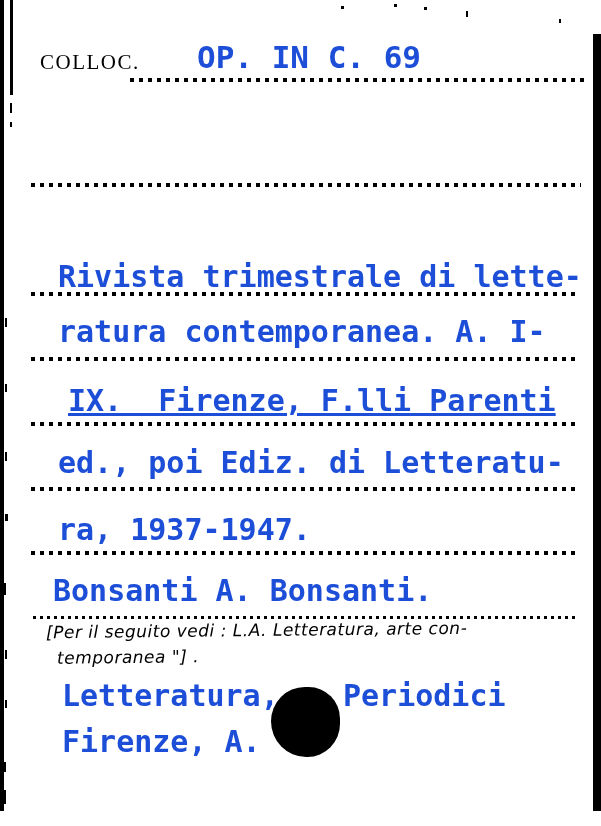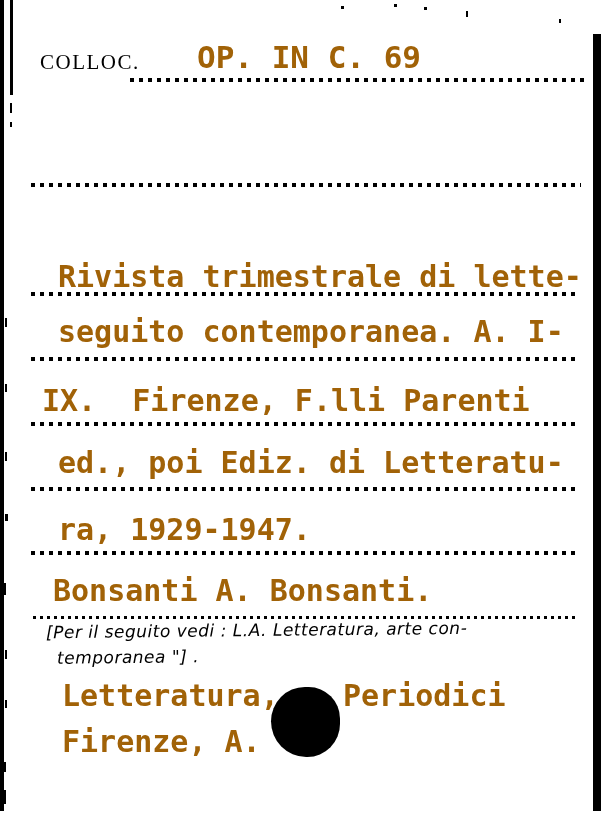--- a/index.html
+++ b/index.html
@@ -8,21 +8,21 @@
     background:#ffffff;color:#000;
   }
   .abs{position:absolute;}
   .ink{background:#000;}
   .typed{
     position:absolute;
     font-family:"DejaVu Sans Mono",monospace;
     font-weight:bold;
     font-size:30px;
     line-height:1;
-    color:#a16207;
+    color:#1d4ed8;
     white-space:pre;
   }
   .colloc-label{
     position:absolute;
     font-family:"Liberation Serif",serif;
     font-size:21px;
     letter-spacing:1.5px;
     color:#000;
     line-height:1;
   }
@@ -79,30 +79,30 @@
 
   <div class="colloc-label" style="left:40px;top:52px;">COLLOC.</div>
   <div class="typed" style="left:197px;top:42px;font-size:31px;">OP. IN C. 69</div>
   <div class="dotline" style="left:130px;top:78px;width:457px;"></div>
 
   <div class="dotline" style="left:31px;top:183px;width:550px;"></div>
 
   <div class="typed" style="left:58px;top:262px;">Rivista trimestrale di lette-</div>
   <div class="dotline" style="left:31px;top:292px;width:548px;"></div>
 
-  <div class="typed" style="left:58px;top:317px;">seguito contemporanea. A. I-</div>
+  <div class="typed" style="left:58px;top:317px;">ratura contemporanea. A. I-</div>
   <div class="dotline" style="left:31px;top:357px;width:548px;"></div>
 
-  <div class="typed" style="left:42px;top:386px;">IX.  Firenze, F.lli Parenti</div>
+  <div class="typed" style="left:68px;top:386px;text-decoration:underline;">IX.  Firenze, F.lli Parenti</div>
   <div class="dotline" style="left:31px;top:422px;width:548px;"></div>
 
   <div class="typed" style="left:58px;top:448px;">ed., poi Ediz. di Letteratu-</div>
   <div class="dotline" style="left:31px;top:487px;width:548px;"></div>
 
-  <div class="typed" style="left:58px;top:515px;">ra, 1929-1947.</div>
+  <div class="typed" style="left:58px;top:515px;">ra, 1937-1947.</div>
   <div class="dotline" style="left:31px;top:551px;width:548px;"></div>
 
   <div class="typed" style="left:53px;top:576px;">Bonsanti A. Bonsanti.</div>
   <div class="dotline fine" style="left:33px;top:616px;width:546px;"></div>
 
   <div class="hand" style="left:46px;top:620px;">[Per il seguito vedi : L.A. Letteratura, arte con-</div>
   <div class="hand" style="left:57px;top:647px;">temporanea "] .</div>
 
   <div class="typed" style="left:343px;top:681px;">Periodici</div>
   <div class="typed" style="left:62px;top:681px;">Letteratura,</div>

